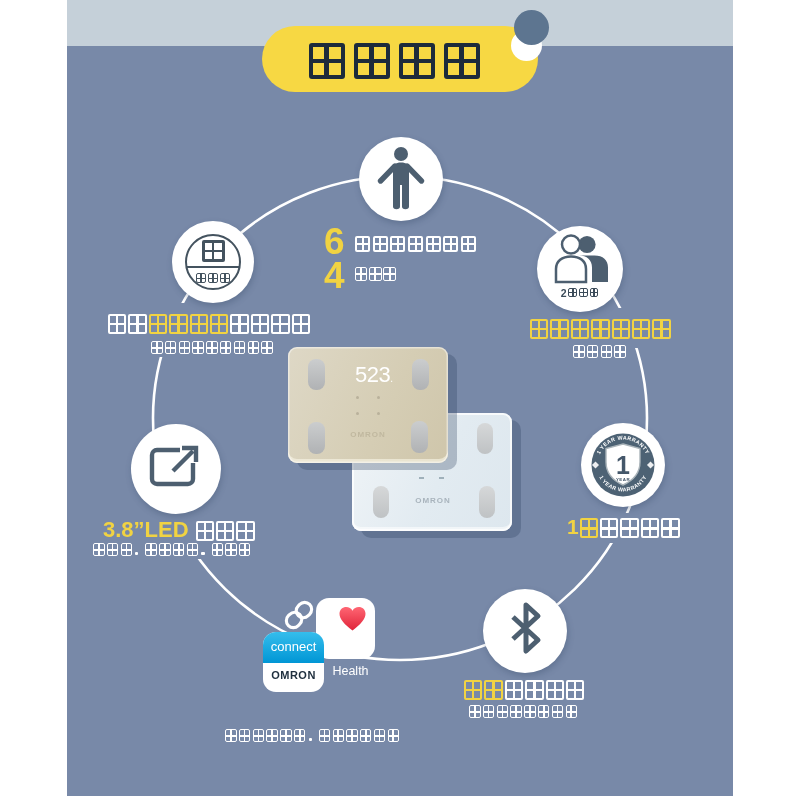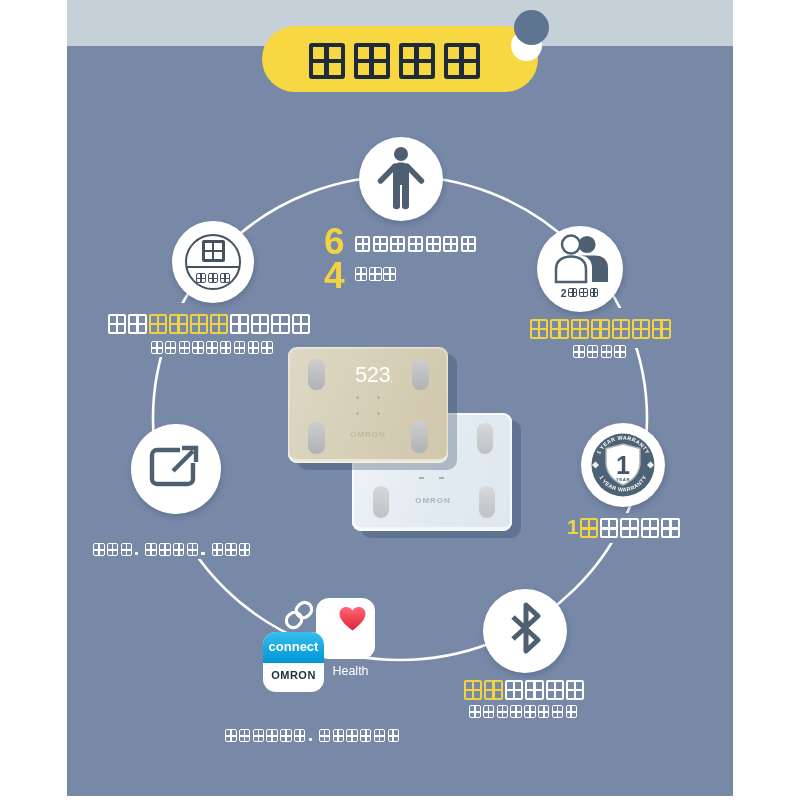--- a/index.html
+++ b/index.html
@@ -194,21 +194,21 @@
 
   <svg class="abs" style="left:277px;top:594px;" width="44" height="44" viewBox="0 0 44 44">
     <g transform="translate(22,21) rotate(-45)" fill="none" stroke="#ffffff" stroke-width="3.1">
       <rect x="-15" y="-7" width="16" height="14" rx="7"></rect>
       <rect x="-1" y="-7" width="16" height="14" rx="7"></rect>
     </g>
   </svg>
 
   <div class="abs" style="left:263px;top:632px;width:61px;height:60px;background:#ffffff;border-radius:13px;overflow:hidden;">
     <div style="position:absolute;left:0;top:0;width:61px;height:31px;background:linear-gradient(#35bdec,#0096d5);"></div>
-    <div style="position:absolute;left:0;top:7px;width:61px;text-align:center;color:#ffffff;font-size:13px;font-weight:bold;">connect</div>
+    <div style="position:absolute;left:0;top:7px;width:61px;text-align:center;color:#ffffff;font-size:13px;font-weight:normal;">connect</div>
     <div style="position:absolute;left:0;top:37px;width:61px;text-align:center;color:#20303f;font-size:11px;font-weight:bold;letter-spacing:0.5px;">OMRON</div>
   </div>
 
   <div class="abs" style="left:324px;top:221px;width:32px;height:42px;color:#f1d342;font-size:37px;font-weight:bold;">6</div>
   <div class="abs h17 row" style="left:354px;top:234.5px;color:#ffffff;">
     <span class="k"></span><span class="k"></span><span class="k"></span><span class="k"></span><span class="k"></span><span class="k"></span><span class="k"></span>
   </div>
 
   <div class="abs" style="left:324px;top:255px;width:32px;height:42px;color:#f1d342;font-size:37px;font-weight:bold;">4</div>
   <div class="abs h14 row" style="left:354px;top:264px;color:#ffffff;">
@@ -224,20 +224,21 @@
   </div>
 
   <div class="abs h20 row" style="left:529px;top:319px;color:#f1d342;">
     <span class="k"></span><span class="k"></span><span class="k"></span><span class="k"></span><span class="k"></span><span class="k"></span><span class="k"></span>
   </div>
 
   <div class="abs s14 row" style="left:572px;top:342px;color:#ffffff;">
     <span class="k"></span><span class="k"></span><span class="k"></span><span class="k"></span>
   </div>
 
+  <div class="abs row" style="left:103px;top:517px;color:#f1d342;font-size:22px;font-weight:bold;">3.8”LED&nbsp;<span class="h20" style="color:#ffffff;"><span class="k"></span><span class="k"></span><span class="k"></span></span></div>
 
   <div class="abs s14 row" style="left:92px;top:540px;color:#ffffff;">
     <span class="k"></span><span class="k"></span><span class="k"></span><span class="pu"></span><span class="k"></span><span class="k"></span><span class="k"></span><span class="k"></span><span class="pu"></span><span class="k"></span><span class="k"></span><span class="k"></span>
   </div>
 
   <div class="abs row" style="left:567px;top:515px;color:#f1d342;font-size:21px;font-weight:bold;">1<span class="h20"><span class="k"></span><span class="k" style="color:#ffffff;"></span><span class="k" style="color:#ffffff;"></span><span class="k" style="color:#ffffff;"></span><span class="k" style="color:#ffffff;"></span></span></div>
 
   <div class="abs h20 row" style="left:463px;top:680px;color:#f1d342;">
     <span class="k"></span><span class="k"></span><span class="k" style="color:#ffffff;"></span><span class="k" style="color:#ffffff;"></span><span class="k" style="color:#ffffff;"></span><span class="k" style="color:#ffffff;"></span>
   </div>

